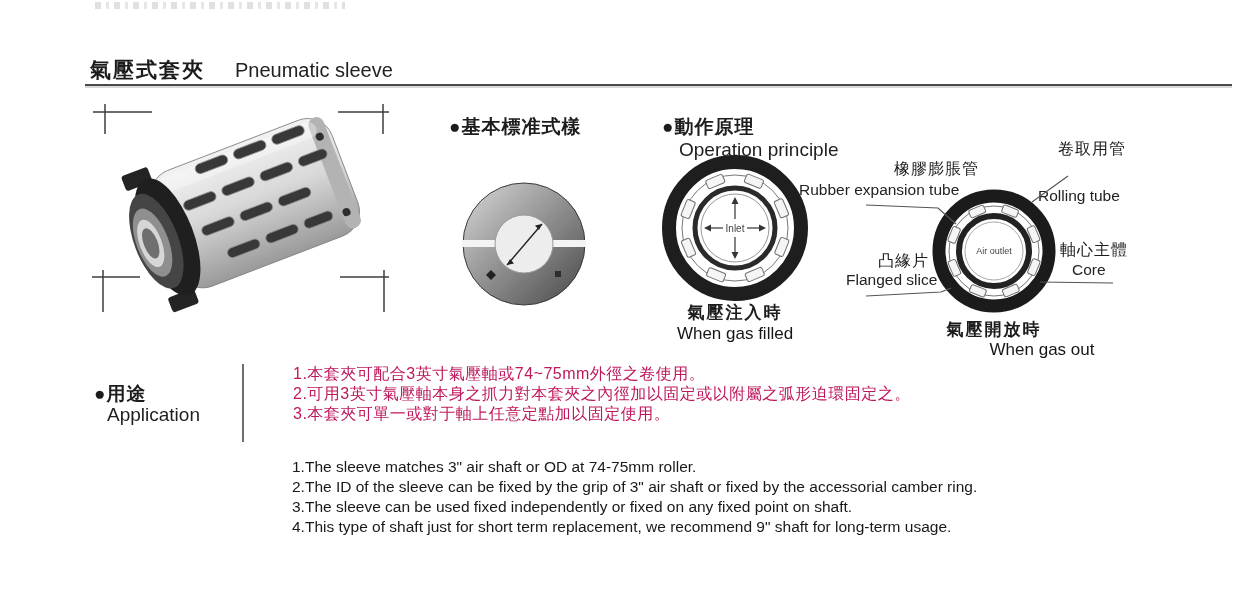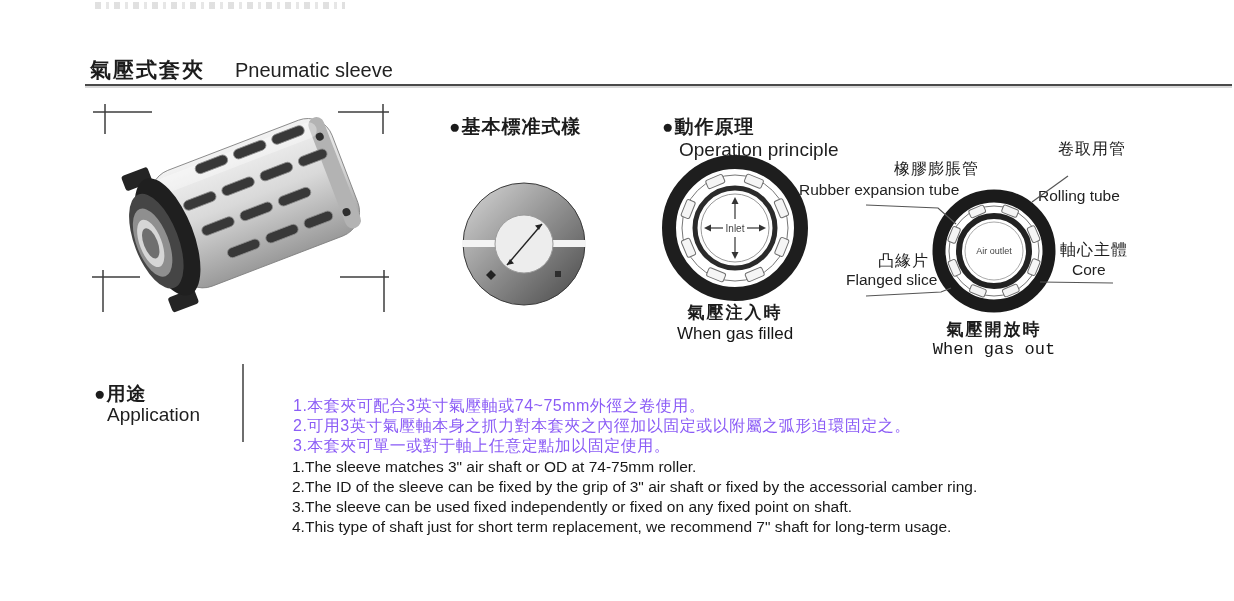--- a/index.html
+++ b/index.html
@@ -10,21 +10,21 @@
   .title-en{font-size:20px;color:#222;}
   .rule{position:absolute;left:85px;width:1147px;}
   .rule .dark{height:2px;background:#4a4a4a;}
   .rule .lite{height:2px;background:#d9d9d9;}
   .sec-zh{font-size:19px;font-weight:bold;letter-spacing:1px;}
   .sec-en{font-size:19px;color:#1e1e1e;}
   .lbl-zh{font-size:16px;font-weight:normal;letter-spacing:1px;}
   .lbl-en{font-size:15.5px;color:#222;}
   .cap-zh{font-size:17px;font-weight:bold;letter-spacing:2px;text-align:center;}
   .cap-en{font-size:17px;text-align:center;color:#161616;}
-  .list-zh{font-size:16px;line-height:20px;color:#8b5cf6;letter-spacing:0.5px;margin-top:32px;}
+  .list-zh{font-size:16px;line-height:20px;color:#be185d;letter-spacing:0.5px;}
   .list-en{font-size:15.5px;line-height:20px;color:#191919;}
   .divider-v{position:absolute;width:2px;background:#6e6e6e;}
   .artifact{position:absolute;left:95px;top:2px;width:250px;height:7px;opacity:0.18;
     background:repeating-linear-gradient(90deg,#555 0 6px,transparent 6px 11px,#777 11px 14px,transparent 14px 19px);}
   svg{display:block;}
 </style>
 </head>
 <body>
 
 <div id="page">
@@ -192,21 +192,21 @@
         </g>
       <g transform="rotate(337 65 65)">
           <rect x="57" y="18" width="16" height="8" rx="2" fill="#f5f5f5" stroke="#6f6f6f"></rect>
         </g>
     </g>
     <circle cx="65" cy="65" r="35" fill="#ffffff" stroke="#222" stroke-width="6"></circle>
     <circle cx="65" cy="65" r="29" fill="#ffffff" stroke="#aaa" stroke-width="1"></circle>
     <text x="65" y="68" text-anchor="middle" font-size="9" fill="#444">Air outlet</text>
   </svg>
   <div class="abs cap-zh" style="left:929px;top:318px;width:130px;">氣壓開放時</div>
-  <div class="abs cap-en" style="left:924px;top:340px;width:140px;font-family:Liberation Mono, monospace;">When gas out</div>
+  <div class="abs cap-en" style="left:972px;top:340px;width:140px;">When gas out</div>
 
   <div class="abs lbl-zh" style="left:858px;top:159px;margin-left:36px;">橡膠膨脹管</div>
   <div class="abs lbl-en" style="left:799px;top:181px;">Rubber expansion tube</div>
 
   <div class="abs lbl-zh" style="left:1058px;top:139px;">卷取用管</div>
   <div class="abs lbl-en" style="left:1038px;top:159px;margin-top:28px;">Rolling tube</div>
 
   <div class="abs lbl-zh" style="left:878px;top:251px;">凸緣片</div>
   <div class="abs lbl-en" style="left:846px;top:271px;">Flanged slice</div>
 
@@ -229,16 +229,16 @@
   <div class="abs list-zh" style="left:293px;top:364px;">
     <div>1.本套夾可配合3英寸氣壓軸或74~75mm外徑之卷使用。</div>
     <div>2.可用3英寸氣壓軸本身之抓力對本套夾之內徑加以固定或以附屬之弧形迫環固定之。</div>
     <div>3.本套夾可單一或對于軸上任意定點加以固定使用。</div>
   </div>
 
   <div class="abs list-en" style="left:292px;top:457px;">
     <div>1.The sleeve matches 3" air shaft or OD at 74-75mm roller.</div>
     <div>2.The ID of the sleeve can be fixed by the grip of 3" air shaft or fixed by the accessorial camber ring.</div>
     <div>3.The sleeve can be used fixed independently or fixed on any fixed point on shaft.</div>
-    <div>4.This type of shaft just for short term replacement, we recommend 7" shaft for long-term usage.</div>
+    <div>4.This type of shaft just for short term replacement, we recommend 9" shaft for long-term usage.</div>
   </div>
 
 </div>
 
 </body></html>

